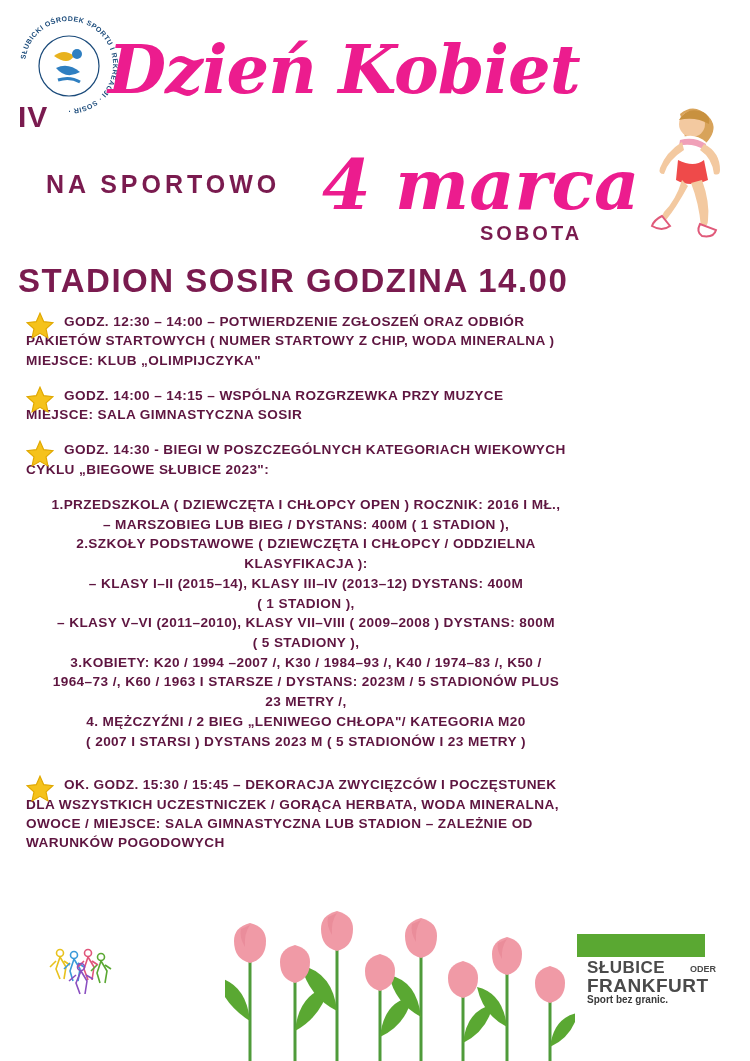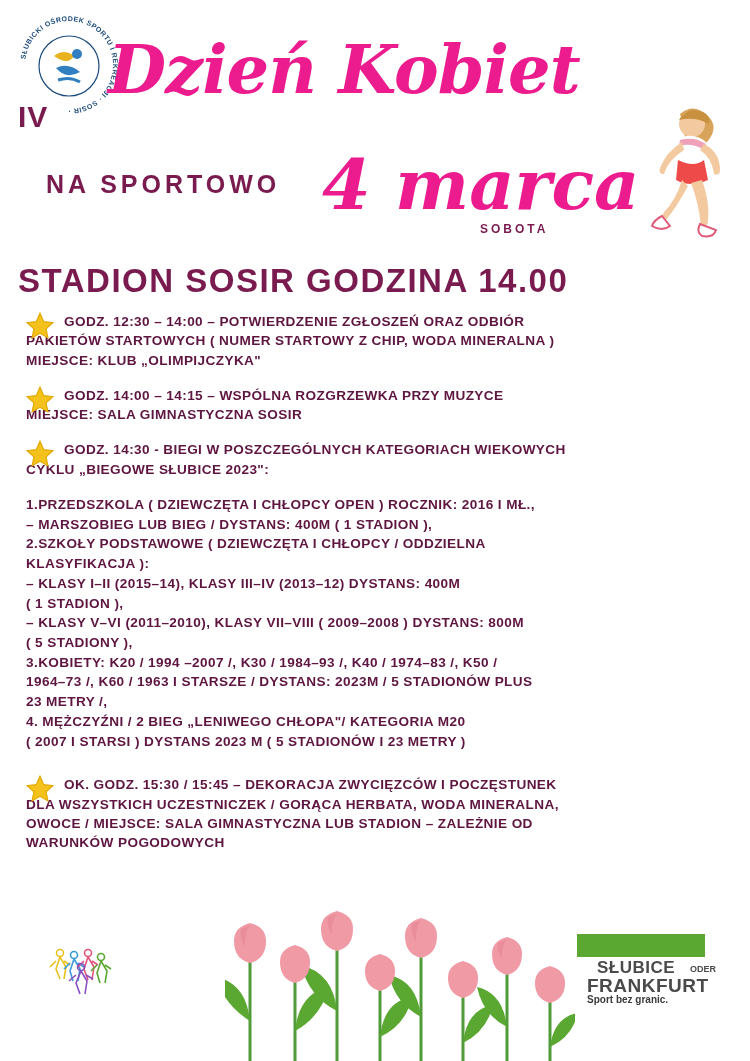--- a/index.html
+++ b/index.html
@@ -78,21 +78,21 @@
     font-weight: bold;
     color: #ec1c8e;
     white-space: nowrap;
     line-height: 1;
   }
 
   .sobota {
     position: absolute;
     left: 480px;
     top: 222px;
-    font-size: 12px;
+    font-size: 20px;
     font-weight: bold;
     color: #7a1b4f;
     letter-spacing: 3px;
   }
 
   .runner {
     position: absolute;
     right: 12px;
     top: 96px;
     width: 130px;
@@ -142,21 +142,21 @@
 
   .para {
     font-size: 13.6px;
     font-weight: bold;
     line-height: 1.45;
     color: #5e1540;
     letter-spacing: 0.4px;
     margin: 0;
   }
 
-  .list-block { margin-top: 16px; margin-bottom: 14px; }
+  .list-block { margin-top: 16px; margin-bottom: 14px; text-align: center; }
   .list-block .para { margin-bottom: 0; }
 
   
   .footer {
     position: absolute;
     left: 0;
     bottom: 0;
     width: 750px;
     height: 160px;
   }
@@ -184,21 +184,21 @@
     width: 145px;
     height: 72px;
   }
   .slubice-green {
     background: #5aa832;
     width: 128px;
     height: 23px;
   }
   .slubice-word {
     position: absolute;
-    left: 20px;
+    left: 10px;
     top: 24px;
     font-size: 17px;
     font-weight: bold;
     color: #4a4a4a;
     letter-spacing: 0.5px;
   }
   .oder-word {
     position: absolute;
     right: 6px;
     top: 30px;

